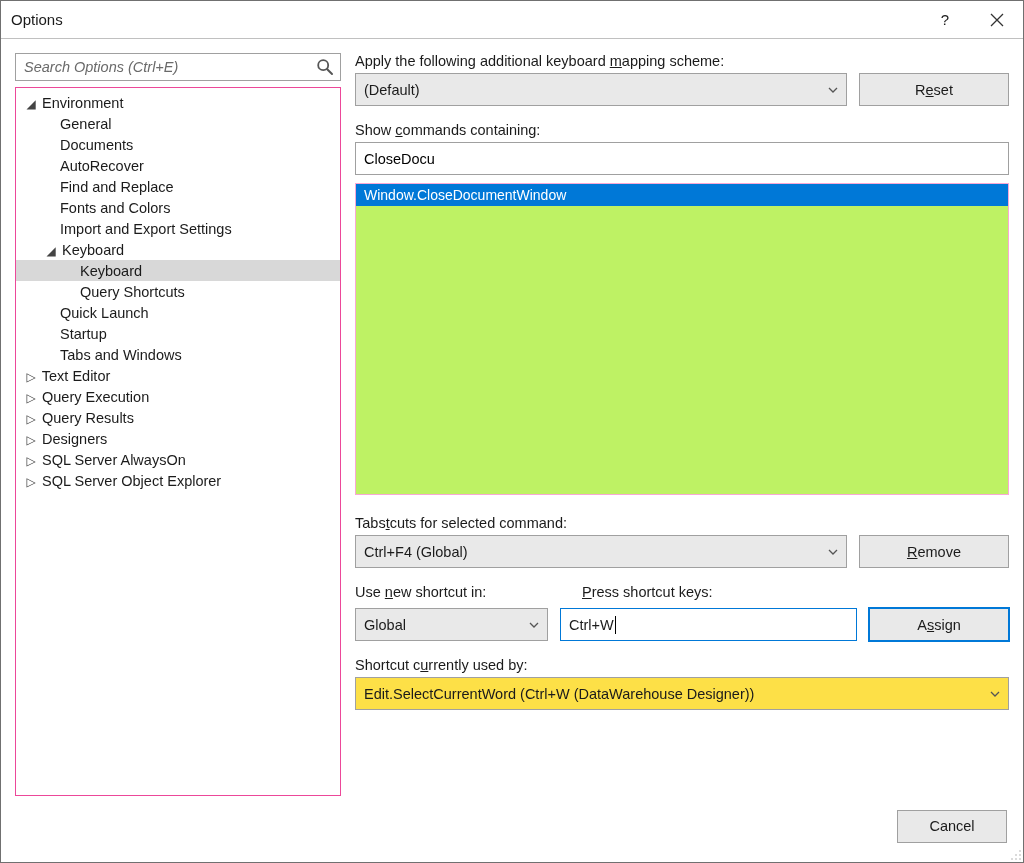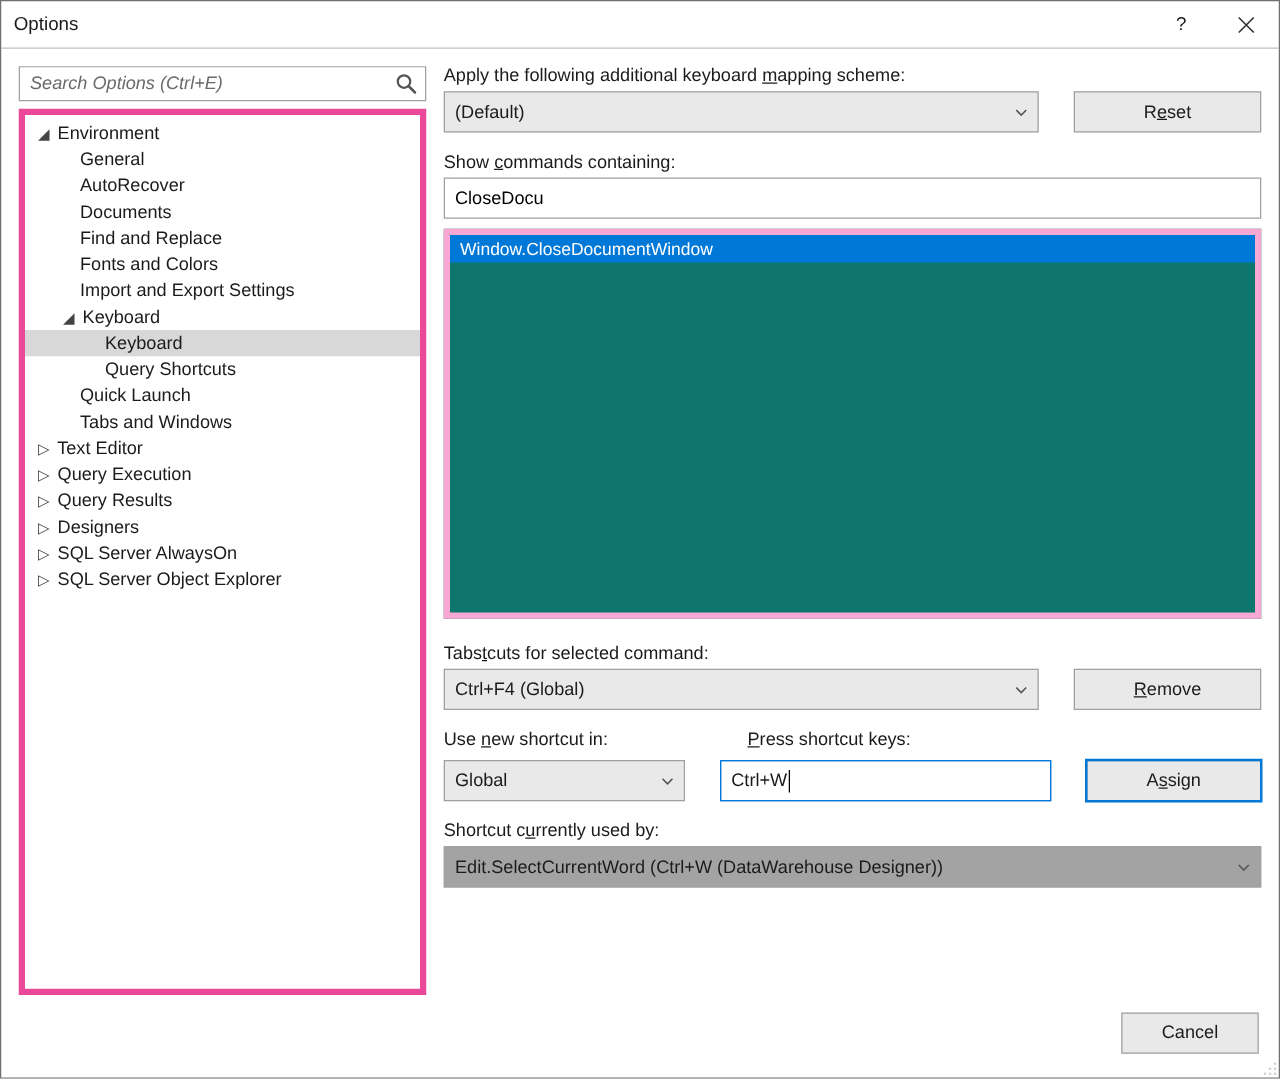--- a/index.html
+++ b/index.html
@@ -64,21 +64,21 @@
     color: #6a6a6a;
     font-style: italic;
   }
   .searchwrap input::placeholder { color: #6a6a6a; font-style: italic; }
   .searchwrap .icon {
     position: absolute; right: 6px; top: 50%; transform: translateY(-50%);
     width: 18px; height: 18px;
   }
   .tree {
     flex: 1;
-    border: 5px solid #ec4899;
+    border: 1px solid #ec4899;
     padding: 4px 0;
     overflow: auto;
   }
   .tree-item {
     padding: 2.5px 0 2.5px 6px;
     white-space: nowrap;
     cursor: default;
   }
   .tree-item .toggle {
     display: inline-block;
@@ -96,21 +96,21 @@
   
   .rightcol {
     flex: 1;
     display: flex; flex-direction: column;
   }
   .lbl {
     margin-bottom: 4px;
   }
   .u { text-decoration: underline; }
   .row {
-    display: flex; gap: 28px; margin-bottom: 16px; align-items: center;
+    display: flex; gap: 12px; margin-bottom: 16px; align-items: center;
   }
   .combo {
     position: relative;
     border: 1px solid #a0a0a0;
     background: #e9e9e9;
     height: 33px;
     display: flex; align-items: center;
     padding: 0 28px 0 8px;
   }
   .combo .chev {
@@ -119,22 +119,22 @@
   }
   .textin {
     border: 1px solid #a0a0a0;
     height: 33px;
     padding: 0 8px;
     font: inherit;
     outline: none;
     background: #fff;
   }
   .listbox {
-    border: 5px solid #f9a8d4;
-    background: #0f766e;
+    border: 1px solid #f9a8d4;
+    background: #bef264;
     height: 312px;
     overflow: auto;
   }
   .listbox .listitem {
     padding: 3px 8px;
     font-size: 14px;
   }
   .listbox .listitem.selected {
     background: #0078d7;
     color: #fff;
@@ -162,21 +162,21 @@
     position: relative;
   }
   .caret-input .caret {
     display: inline-block;
     width: 1px; height: 18px;
     background: #000;
     margin-left: 1px;
     animation: blink 1s step-start infinite;
   }
   @keyframes blink { 50% { opacity: 0; } }
-  .combo.readonly { background: #a3a3a3; }
+  .combo.readonly { background: #fde047; }
   
   .footer {
     height: 58px;
     display: flex; justify-content: flex-end; align-items: center;
     gap: 10px;
     padding: 0 16px 14px 0;
   }
   .footer .btn2 { min-width: 110px; }
   .resize-grip {
     position: absolute;
@@ -209,29 +209,30 @@
         <span class="icon">
           <svg width="18" height="18" viewBox="0 0 18 18">
               <circle cx="7.2" cy="7.2" r="5" stroke="#555" stroke-width="1.8" fill="none"></circle>
               <path d="M11.2 11.2 L16 16" stroke="#555" stroke-width="2" stroke-linecap="round"></path>
             </svg>
         </span>
       </div>
       <div class="tree" id="tree">
           <div class="tree-item" style="padding-left: 8px;"><span class="toggle">◢</span> <span class="label">Environment</span></div>
           <div class="tree-item" style="padding-left: 44px;"><span class="label">General</span></div>
+          <div class="tree-item" style="padding-left: 44px;"><span class="label">Documents</span></div>
           <div class="tree-item" style="padding-left: 44px;"><span class="label">AutoRecover</span></div>
-          <div class="tree-item" style="padding-left: 44px;"><span class="label">Documents</span></div>
           <div class="tree-item" style="padding-left: 44px;"><span class="label">Find and Replace</span></div>
           <div class="tree-item" style="padding-left: 44px;"><span class="label">Fonts and Colors</span></div>
           <div class="tree-item" style="padding-left: 44px;"><span class="label">Import and Export Settings</span></div>
           <div class="tree-item" style="padding-left: 28px;"><span class="toggle">◢</span> <span class="label">Keyboard</span></div>
           <div class="tree-item selected" style="padding-left: 64px;"><span class="label">Keyboard</span></div>
           <div class="tree-item" style="padding-left: 64px;"><span class="label">Query Shortcuts</span></div>
           <div class="tree-item" style="padding-left: 44px;"><span class="label">Quick Launch</span></div>
+          <div class="tree-item" style="padding-left: 44px;"><span class="label">Startup</span></div>
           <div class="tree-item" style="padding-left: 44px;"><span class="label">Tabs and Windows</span></div>
           <div class="tree-item" style="padding-left: 8px;"><span class="toggle">▷</span> <span class="label">Text Editor</span></div>
           <div class="tree-item" style="padding-left: 8px;"><span class="toggle">▷</span> <span class="label">Query Execution</span></div>
           <div class="tree-item" style="padding-left: 8px;"><span class="toggle">▷</span> <span class="label">Query Results</span></div>
           <div class="tree-item" style="padding-left: 8px;"><span class="toggle">▷</span> <span class="label">Designers</span></div>
           <div class="tree-item" style="padding-left: 8px;"><span class="toggle">▷</span> <span class="label">SQL Server AlwaysOn</span></div>
           <div class="tree-item" style="padding-left: 8px;"><span class="toggle">▷</span> <span class="label">SQL Server Object Explorer</span></div>
         </div>
     </div>
 

